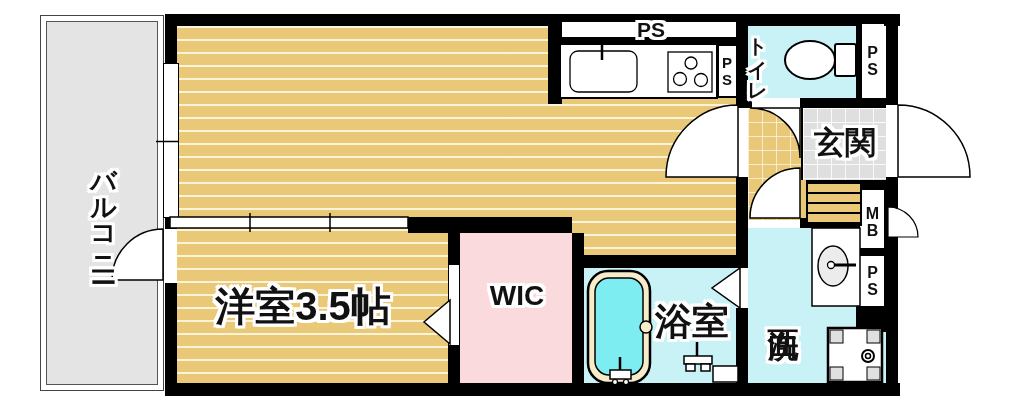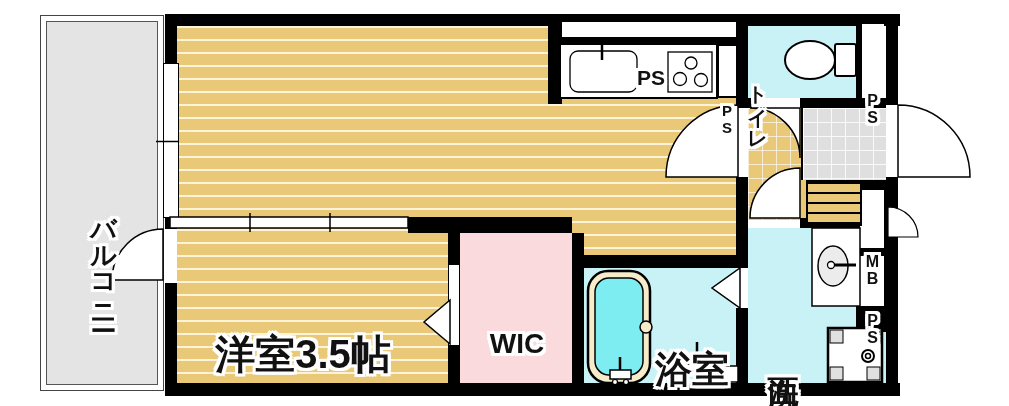--- a/index.html
+++ b/index.html
@@ -19,21 +19,21 @@
       repeating-linear-gradient(90deg, rgba(255,255,255,.85) 0 1px, transparent 1px 14px),
       repeating-linear-gradient(180deg, rgba(255,255,255,.85) 0 1px, transparent 1px 14px);}
   .cyan{background:#c9f2f6;}
   .pink{background:#fbdade;}
   .steps{background-color:#e9c877;border:2px solid #000;
     background-image:repeating-linear-gradient(180deg,#000 0 2px, transparent 2px 10px);}
   .lbl{position:absolute;transform:translate(-50%,-50%);color:#111;font-weight:600;
     white-space:nowrap;line-height:1;z-index:9;
     text-shadow:-3px -3px 0 #fff,3px -3px 0 #fff,-3px 3px 0 #fff,3px 3px 0 #fff,
       -3px 0 0 #fff,3px 0 0 #fff,0 -3px 0 #fff,0 3px 0 #fff,
-      -2px -2px 0 #fff,2px -2px 0 #fff,-2px 2px 0 #fff,2px 2px 0 #fff;margin-top:48px;}
+      -2px -2px 0 #fff,2px -2px 0 #fff,-2px 2px 0 #fff,2px 2px 0 #fff;}
   .v{writing-mode:vertical-rl;text-orientation:mixed;}
   .vu{writing-mode:vertical-rl;text-orientation:upright;letter-spacing:0;}
   svg{position:absolute;left:0;top:0;z-index:6;}
   .rooms{z-index:1;} .walls{z-index:2;} .boxes{z-index:3;}
 </style>
 </head>
 <body>
 
 <div id="plan">
 
@@ -161,20 +161,21 @@
       <circle cx="868" cy="356" r="6" fill="#fff" stroke="#000" stroke-width="2"></circle>
       <circle cx="868" cy="356" r="2.5" fill="none" stroke="#000" stroke-width="1.5"></circle>
     </g>
   </svg>
 
   <div class="lbl v" style="left:104px;top:210px;font-size:26px;">バルコニー</div>
   <div class="lbl" style="left:303px;top:306px;font-size:40px;">洋室3.5帖</div>
   <div class="lbl" style="left:517px;top:296px;font-size:28px;">WIC</div>
   <div class="lbl" style="left:692px;top:321px;font-size:37px;">浴室</div>
   <div class="lbl v" style="left:783px;top:305px;font-size:31px;">洗面</div>
+  <div class="lbl" style="left:845px;top:142px;font-size:31px;">玄関</div>
   <div class="lbl v" style="left:758px;top:58px;font-size:20px;">トイレ</div>
   <div class="lbl" style="left:651px;top:29px;font-size:21px;">PS</div>
   <div class="lbl vu" style="left:727px;top:71px;font-size:15px;">PS</div>
   <div class="lbl vu" style="left:872px;top:61px;font-size:16px;">PS</div>
   <div class="lbl vu" style="left:872px;top:222px;font-size:16px;">MB</div>
   <div class="lbl vu" style="left:872px;top:281px;font-size:16px;">PS</div>
 
 </div>
 
 </body></html>

